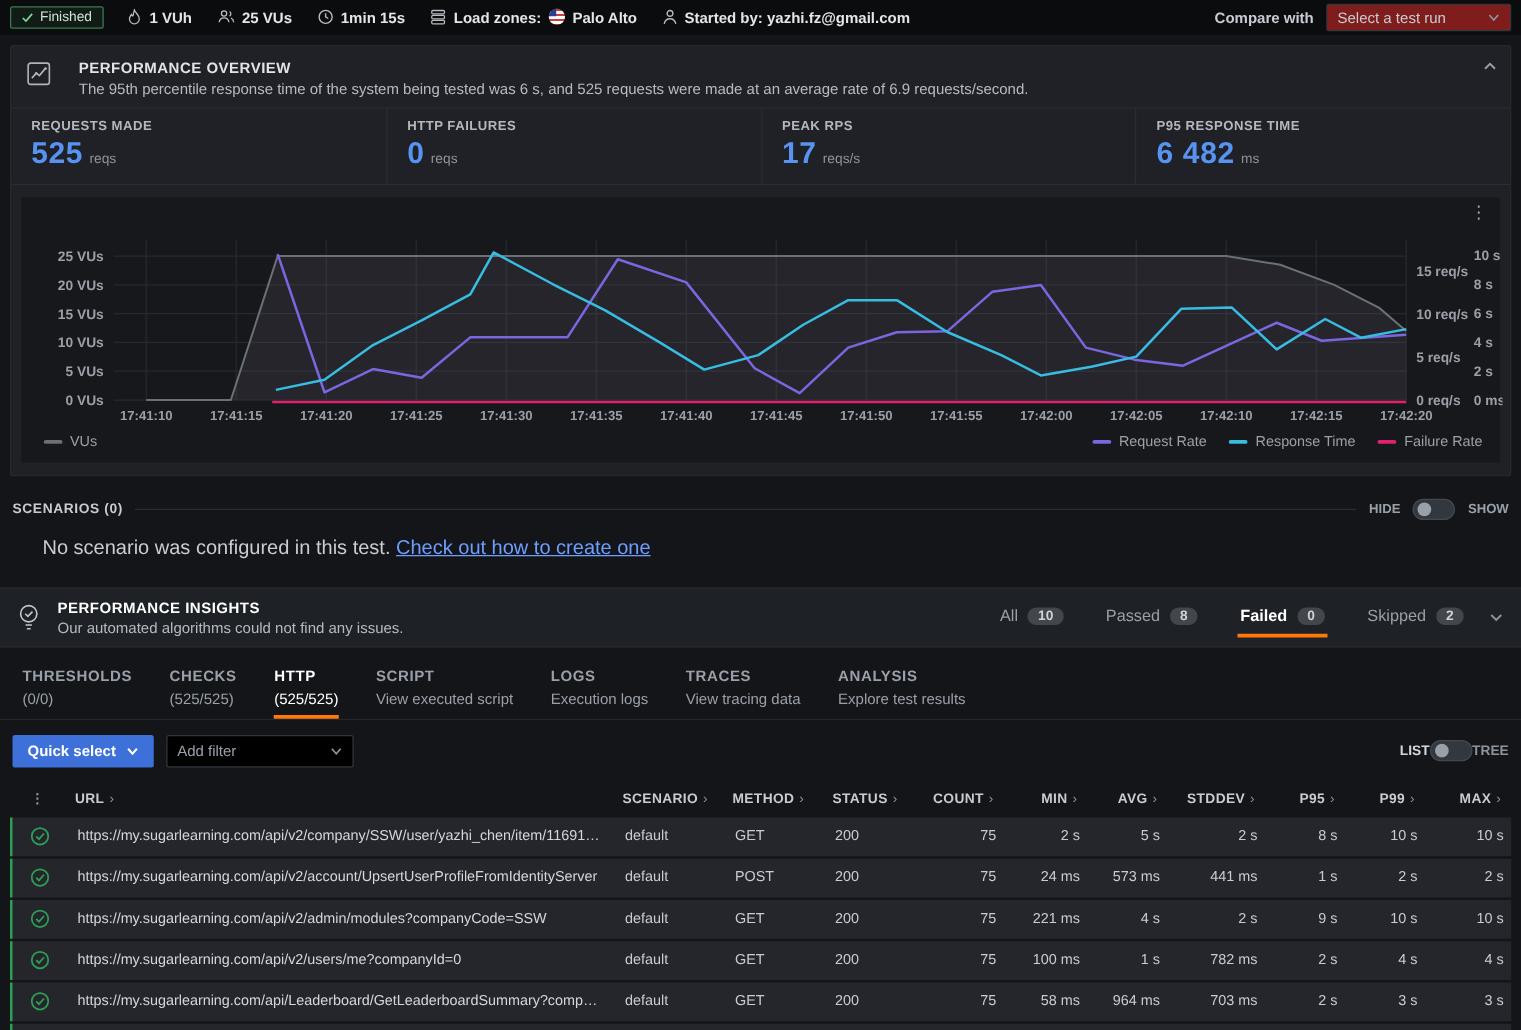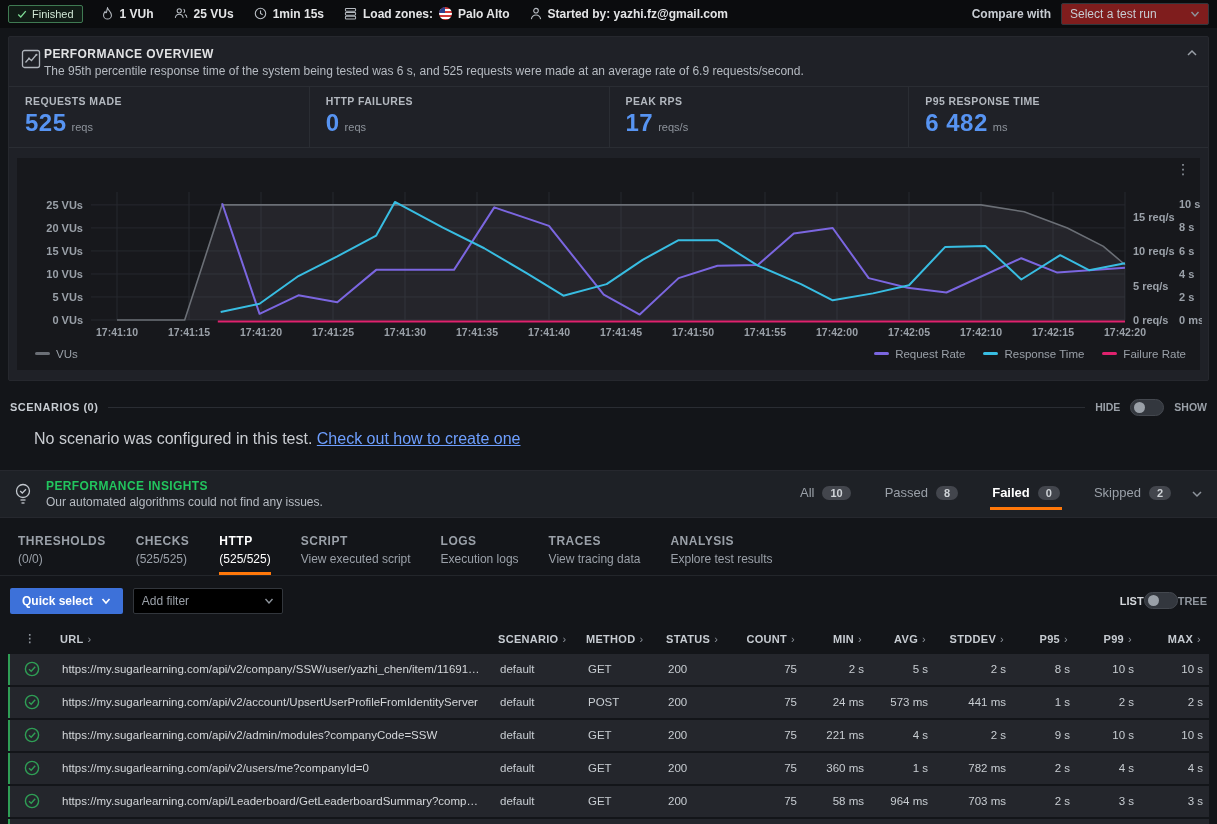--- a/index.html
+++ b/index.html
@@ -15,21 +15,21 @@
   .metric { display:flex; align-items:flex-start; gap:6px; color:#e4e5e7; font-size:12px; font-weight:bold; }
   .metric .micon { color:#b7bcc2; display:inline-flex; }
   .flag { width:13px; height:13px; border-radius:50%; background:repeating-linear-gradient(#d23b3b 0 2px,#fff 2px 4px); position:relative; overflow:hidden; display:inline-block; }
   .flag::after { content:""; position:absolute; left:0; top:0; width:6px; height:6px; background:#2b3f8c; }
   .tb-right { display:flex; align-items:center; gap:10px; color:#c7ccd2; font-weight:bold; }
   .selectbox { display:flex; align-items:center; justify-content:space-between; gap:8px; background:#7f1d1d; border:1px solid #32363c; border-radius:2px; height:22px; padding:0 8px; min-width:148px; color:#c7ccd2; font-weight:normal; cursor:pointer; }
   .chev { color:#8e949c; }
 
   
   .panel { margin:8px; background:#1f2127; border:1px solid #26282e; border-radius:2px; position:relative; }
-  .panel-head { display:flex; gap:3px; padding:10px 14px 8px 12px; align-items:flex-start; }
+  .panel-head { display:flex; gap:22px; padding:10px 14px 8px 12px; align-items:flex-start; }
   .panel-head .hicon { color:#aeb4bb; margin-top:2px; }
   .ptitle { font-size:12px; font-weight:bold; letter-spacing:.4px; color:#e2e3e5; }
   .pdesc { font-size:12px; color:#b6bbc2; margin-top:3px; }
   .collapse-up { position:absolute; right:10px; top:10px; color:#9aa0a8; cursor:pointer; }
 
   .stats { display:grid; grid-template-columns:1fr 1fr 1fr 1fr; border-top:1px solid #2a2d33; border-bottom:1px solid #2a2d33; }
   .stat { padding:8px 16px 10px 16px; }
   .stat + .stat { border-left:1px solid #2a2d33; }
   .stat .slabel { font-size:10.5px; font-weight:bold; letter-spacing:.4px; color:#b3b8bf; }
   .stat .srow { display:flex; align-items:baseline; gap:5px; margin-top:2px; }
@@ -50,21 +50,21 @@
   .toggle-lab { font-size:10.5px; font-weight:bold; color:#9aa0a8; }
   .switch { width:34px; height:17px; border-radius:10px; background:#33373e; border:1px solid #44484f; position:relative; cursor:pointer; }
   .switch::after { content:""; position:absolute; left:3px; top:2px; width:11px; height:11px; border-radius:50%; background:#9aa0a8; }
   .scen-body { padding:14px 6px 10px 6px; font-size:16px; color:#c9ccd1;margin-left:18px; }
   .scen-body a { color:#6e9fff; text-decoration:underline; cursor:pointer; }
 
   
   .insights { margin-top:8px; background:#1e2126; border-top:1px solid #26282e; border-bottom:1px solid #26282e; display:flex; align-items:center; padding:8px 14px 8px 12px; gap:12px; }
   .insights .iicon { color:#c3c8ce; }
   .ins-text { flex:1; }
-  .ins-title { font-size:12px; font-weight:bold; letter-spacing:.4px; color:#22c55e; }
+  .ins-title { font-size:12px; font-weight:bold; letter-spacing:.4px; color:#ffffff; }
   .ins-sub { font-size:12px; color:#b6bbc2; margin-top:2px; }
   .ins-filters { display:flex; align-items:center; gap:30px; margin-right:6px; }
   .ifilter { display:flex; align-items:center; gap:8px; color:#9aa0a8; font-size:13px; padding:6px 2px 8px 2px; position:relative; cursor:pointer; }
   .ifilter.active { color:#ffffff; font-weight:bold; }
   .ifilter.active::after { content:""; position:absolute; left:0; right:0; bottom:-2px; height:3px; background:#ff780a; }
   .pill { background:#43464d; color:#cfd3d7; border-radius:9px; font-size:11px; padding:1px 8px; font-weight:bold; }
 
   
   .tabs { display:flex; gap:30px; padding:16px 18px 0 18px; border-bottom:1px solid #23262b; }
   .tab { padding-bottom:9px; position:relative; cursor:pointer; }
@@ -527,21 +527,21 @@
           <svg width="16" height="16" viewBox="0 0 16 16">
             <circle cx="8" cy="8" r="6.6" fill="none" stroke="#2f9e55" stroke-width="1.4"></circle>
             <polyline points="5,8.2 7.2,10.3 11.2,5.8" fill="none" stroke="#2f9e55" stroke-width="1.4"></polyline>
           </svg>
         </div>
         <div class="cell url">https://my.sugarlearning.com/api/v2/users/me?companyId=0</div>
         <div class="cell">default</div>
         <div class="cell">GET</div>
         <div class="cell">200</div>
         <div class="cell num">75</div>
-        <div class="cell num">360 ms</div>
+        <div class="cell num">100 ms</div>
         <div class="cell num">1 s</div>
         <div class="cell num">782 ms</div>
         <div class="cell num">2 s</div>
         <div class="cell num">4 s</div>
         <div class="cell num">4 s</div>
       </div>
       <div class="trow">
         <div class="okicon">
           <svg width="16" height="16" viewBox="0 0 16 16">
             <circle cx="8" cy="8" r="6.6" fill="none" stroke="#2f9e55" stroke-width="1.4"></circle>

